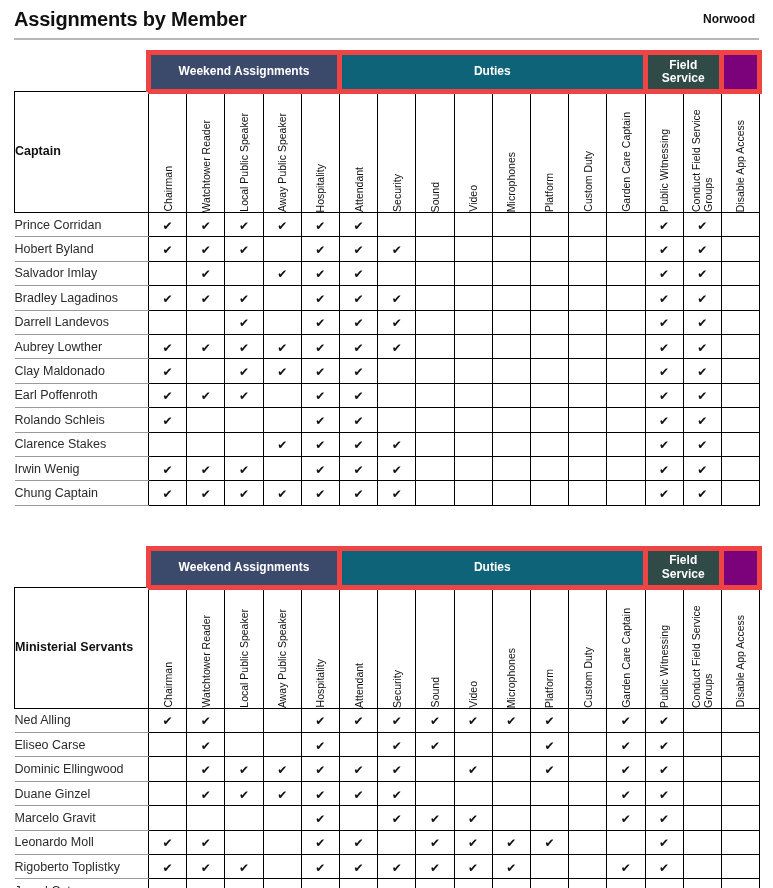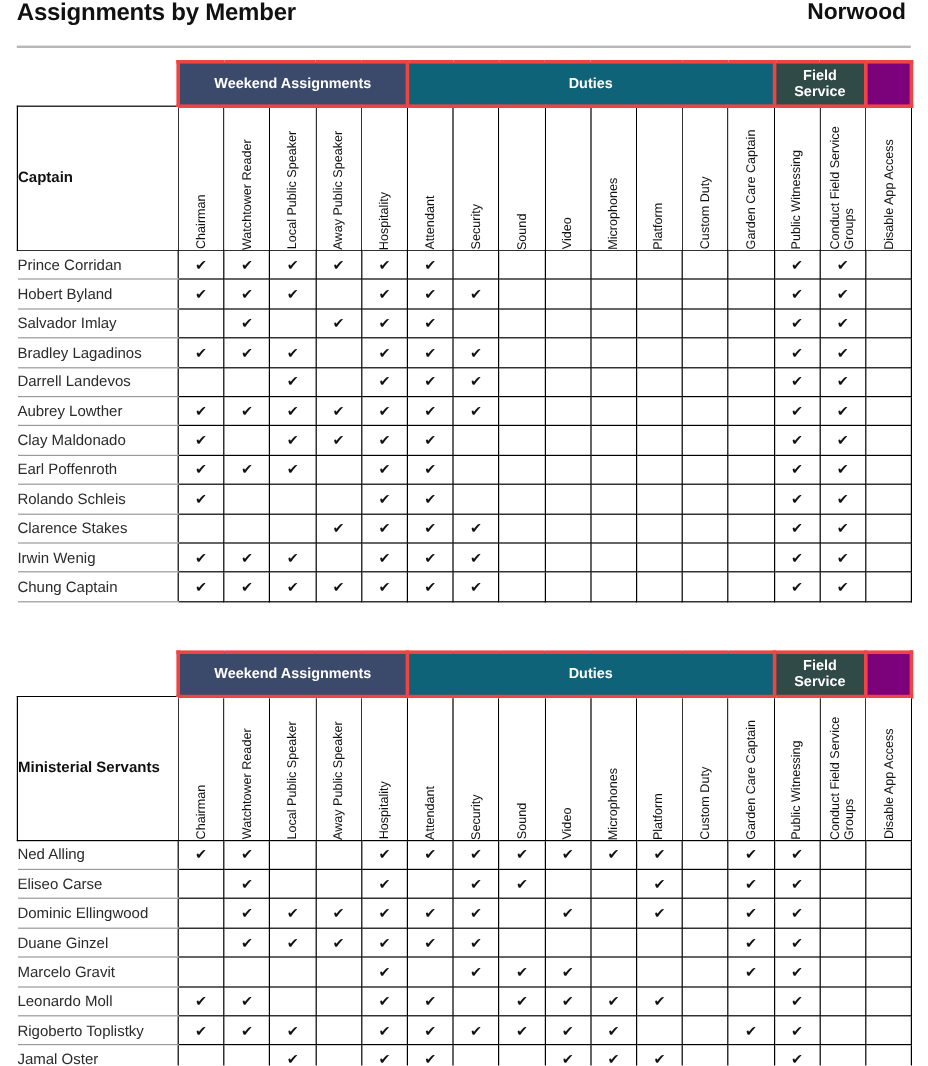--- a/index.html
+++ b/index.html
@@ -14,33 +14,33 @@
     color: #1a1a1a;
     overflow: hidden;
   }
 
   
   .page-header {
     position: relative;
     height: 38px;
     margin: 0 14px;
     display: flex;
-    align-items: flex-start;
+    align-items: center;
     justify-content: space-between;
     border-bottom: 2px solid #b7b7b7;
   }
   .page-title {
     font-size: 20px;
     font-weight: bold;
     letter-spacing: -0.2px;
     color: #111111;
     white-space: nowrap;
   }
   .congregation-name {
-    font-size: 19px;
+    font-size: 12px;
     font-weight: bold;
     color: #111111;
     white-space: nowrap;
     padding-right: 4px;
   }
 
   
   .table-block {
     margin: 0 14px;
   }
@@ -63,21 +63,21 @@
   .col-data { width: 38.2px; }
 
   
   .grp {
     height: 34px;
     color: #ffffff;
     font-size: 12px;
     font-weight: bold;
     text-align: center;
     line-height: 1.12;
-    border: 3px solid #ef4444;
+    border: 5px solid #ef4444;
     padding: 0 2px;
   }
   .grp-blank {
     border: none;
     background: transparent;
   }
   .grp-weekend  { background: #3b4a6b; }
   .grp-duties   { background: #0f6378; }
   .grp-field    { background: #2f4a47; }
   .grp-disable  { background: #7b027b; }

